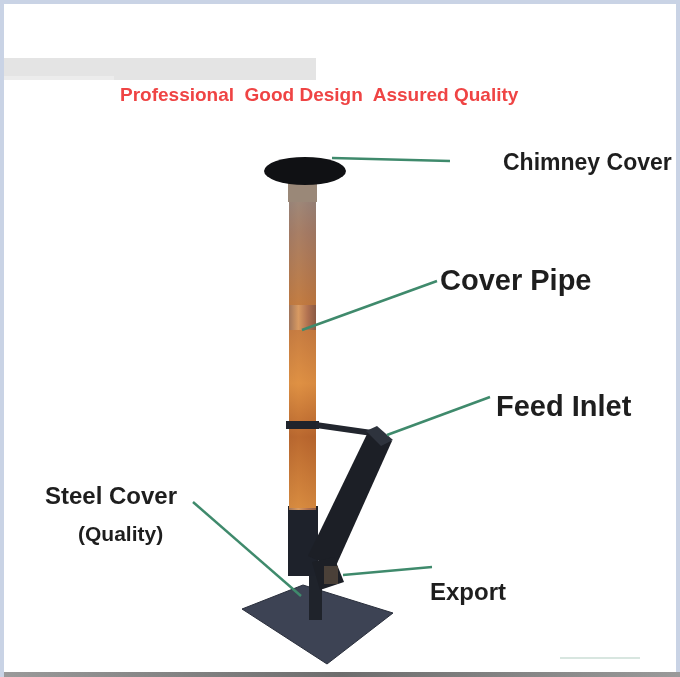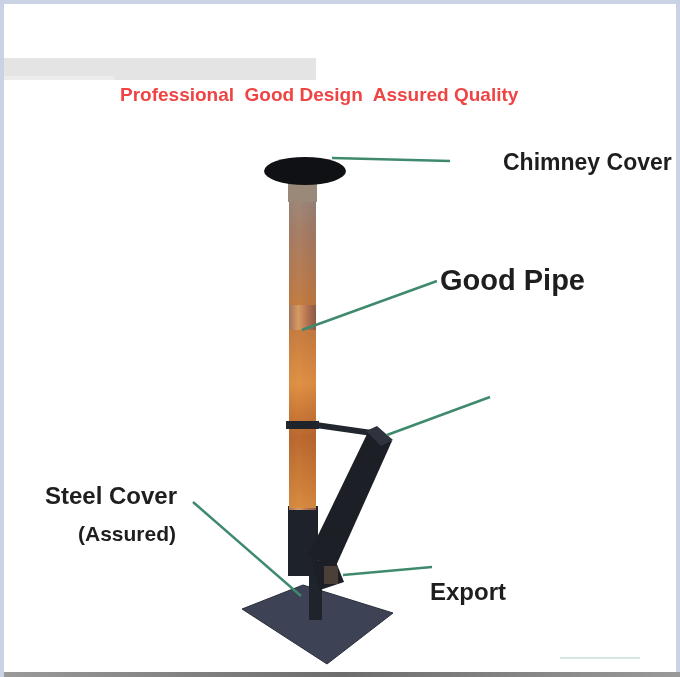--- a/index.html
+++ b/index.html
@@ -75,20 +75,21 @@
     <rect x="324" y="566" width="14" height="18" fill="#4a4038"></rect>
 
     <line x1="332" y1="158" x2="450" y2="161" stroke="#3f8a6c" stroke-width="2.5"></line>
     <line x1="302" y1="330" x2="437" y2="281" stroke="#3f8a6c" stroke-width="2.5"></line>
     <line x1="387" y1="435" x2="490" y2="397" stroke="#3f8a6c" stroke-width="2.5"></line>
     <line x1="193" y1="502" x2="301" y2="596" stroke="#3f8a6c" stroke-width="2.5"></line>
     <line x1="343" y1="575" x2="432" y2="567" stroke="#3f8a6c" stroke-width="2.5"></line>
   </svg>
 
   <div class="label lbl-chimney">Chimney Cover</div>
-  <div class="label lbl-glass">Good Pipe</div>
+  <div class="label lbl-glass">Cover Pipe</div>
+  <div class="label lbl-feed">Feed Inlet</div>
   <div class="label lbl-steel">Steel Cover</div>
-  <div class="label lbl-optional">(Assured)</div>
+  <div class="label lbl-optional">(Quality)</div>
   <div class="label lbl-export">Export</div>
 
   <div class="deco-line"></div>
 </div>
 <div class="bottom-strip"></div>
 
 </body></html>

